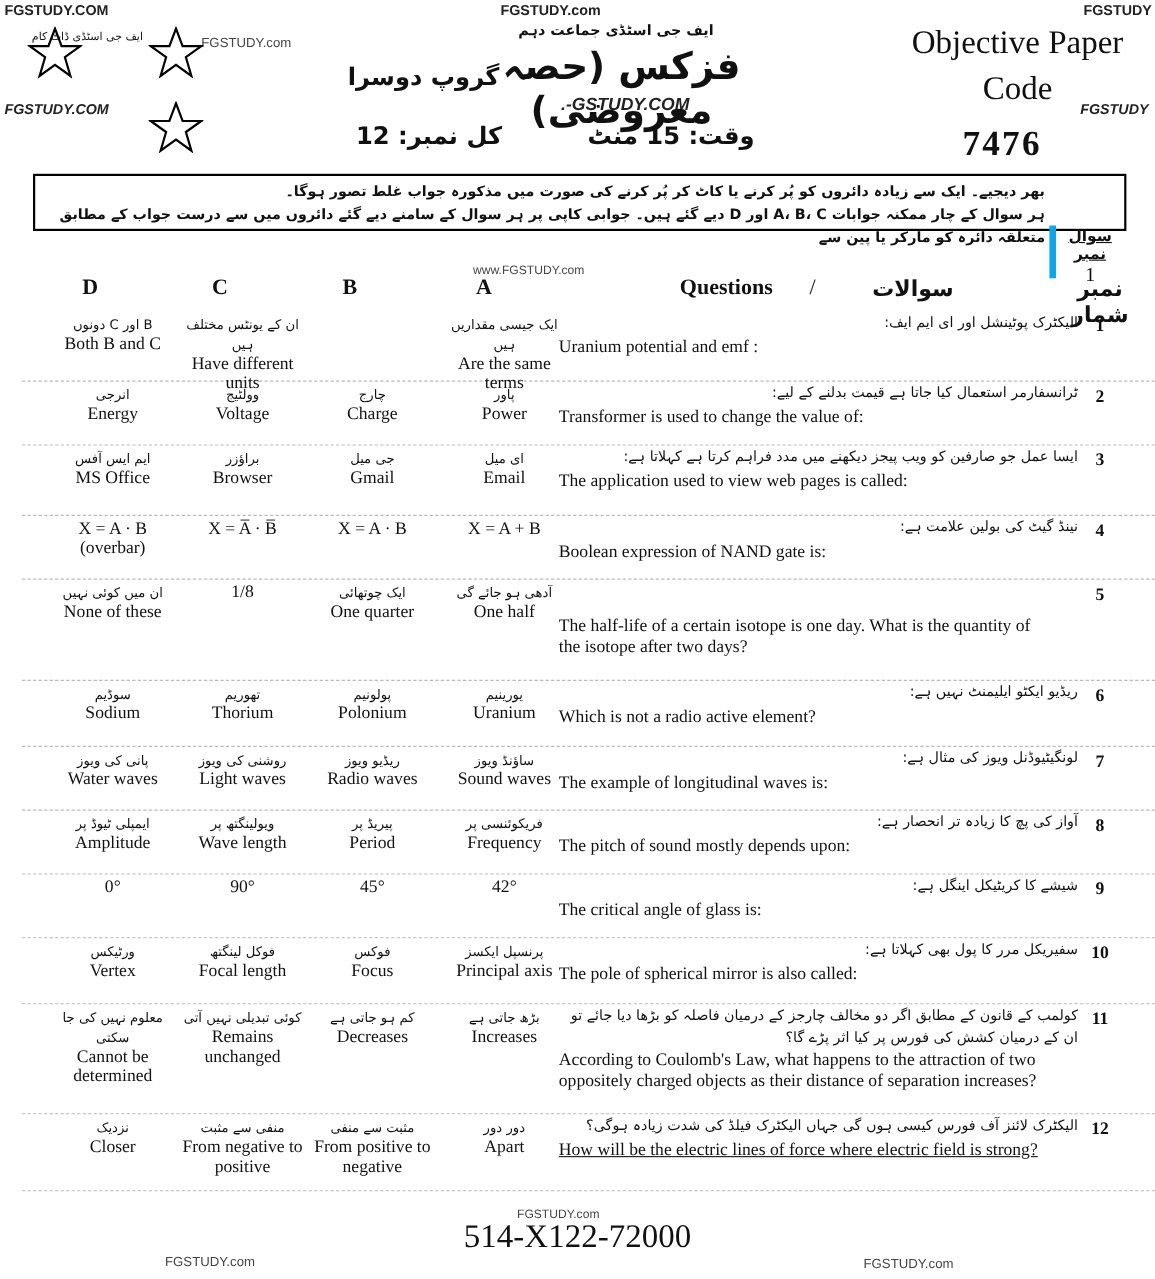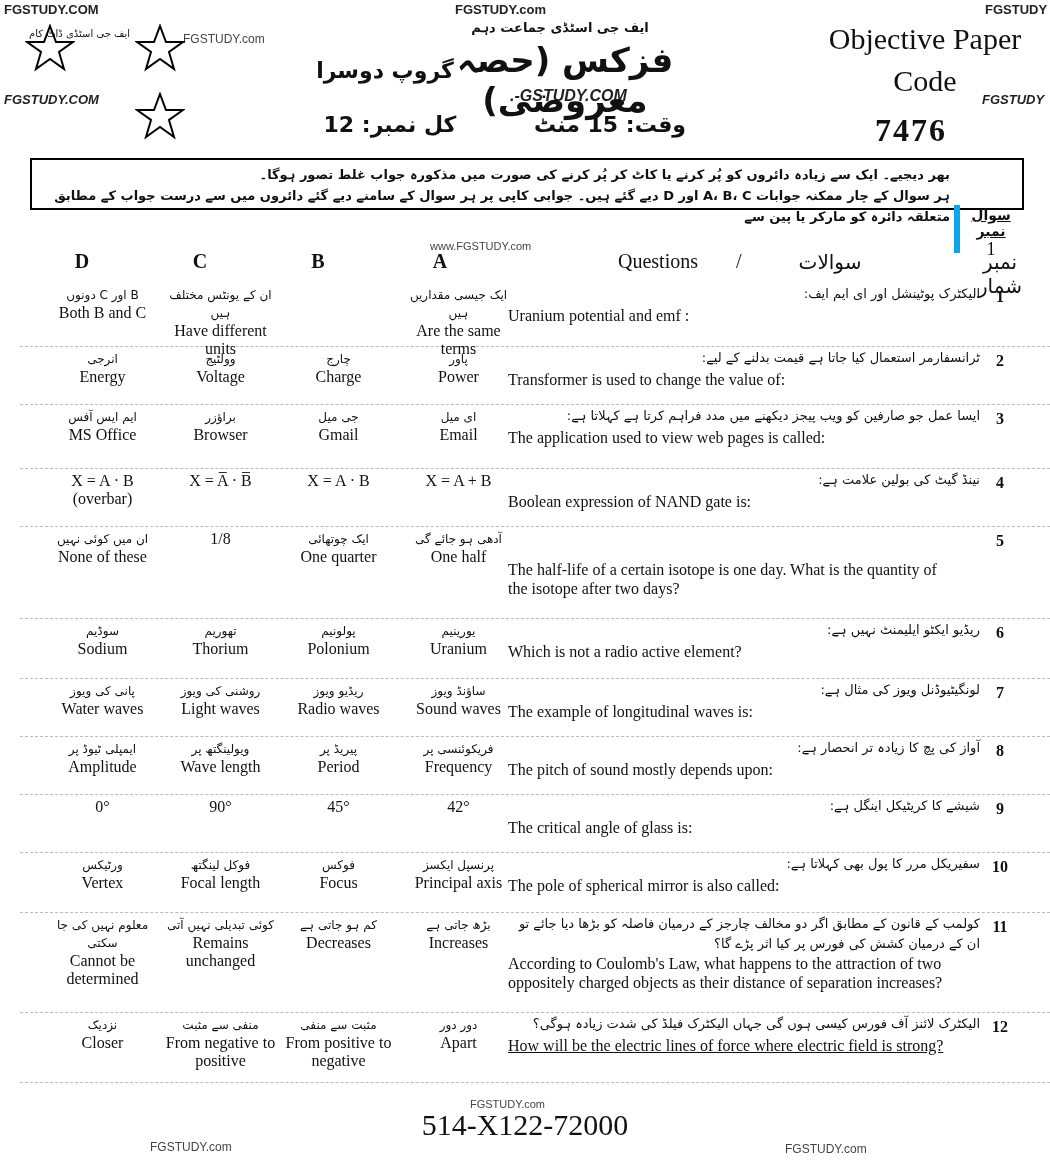--- a/index.html
+++ b/index.html
@@ -21,21 +21,21 @@
 
   
   .instr-box { left:30px; top:158px; width:990px; height:48px; border:2px solid #000; }
   .instr-text { right:72px; top:4px; width:905px; font-size:13px; font-weight:bold; line-height:21px; text-align:right; }
   .instr-q { right:0; top:0; width:62px; height:48px; border-left:6px solid #0ea5e9; text-align:center;margin-top:45px; }
   .instr-q .lbl { font-size:14px; font-weight:bold; text-decoration:underline; display:block; margin-top:2px; }
   .instr-q .num { font-size:18px; display:block; }
 
   
   .colhead { top:250px; font-size:20px; font-weight:bold; text-align:center; }
-  .colhead-q { top:250px; font-size:20px; font-weight:normal; }
+  .colhead-q { top:250px; font-size:20px; font-weight:bold; }
 
   
   .row { position:absolute; left:20px; width:1030px; border-bottom:1px dashed #bbb; }
   .opt { position:absolute; text-align:center; width:115px; }
   .opt .ur { direction:rtl; font-family:"DejaVu Sans", sans-serif; font-size:12px; display:block; line-height:18px; }
   .opt .en { font-size:16px; display:block; line-height:18px; }
   .qtext { position:absolute; left:488px; width:450px; font-size:16px; line-height:19px; }
   .qur { position:absolute; right:70px; width:470px; direction:rtl; text-align:right; font-family:"DejaVu Sans", sans-serif; font-size:13px; line-height:20px; }
   .qnum { position:absolute; left:960px; width:40px; text-align:center; font-size:16px; font-weight:bold; }
 

